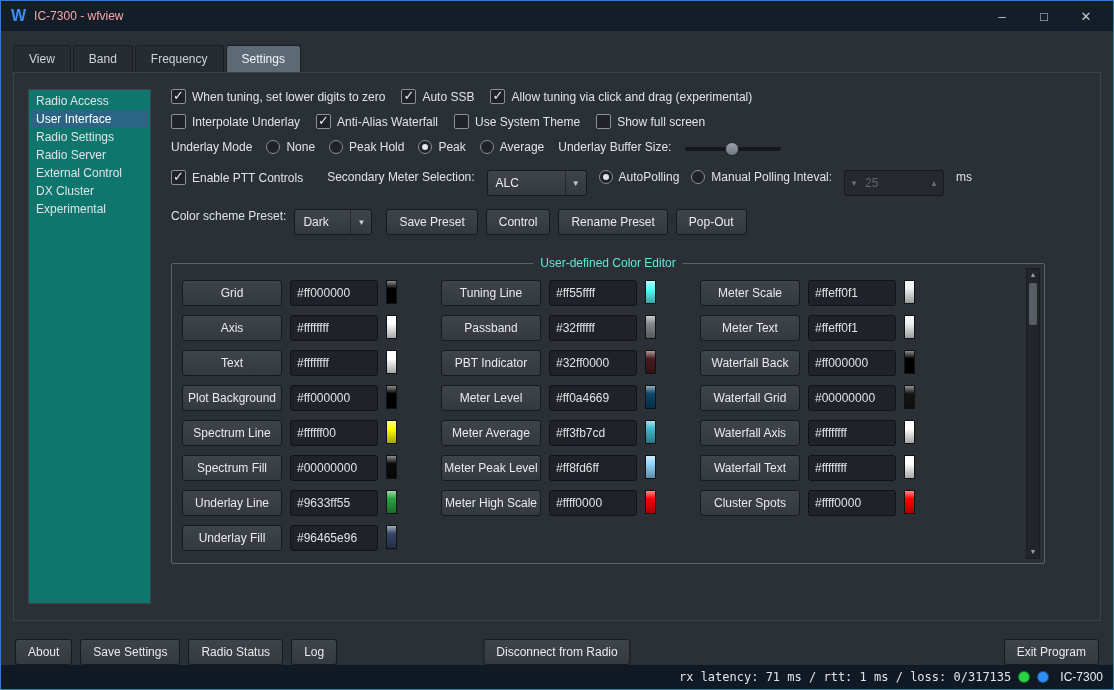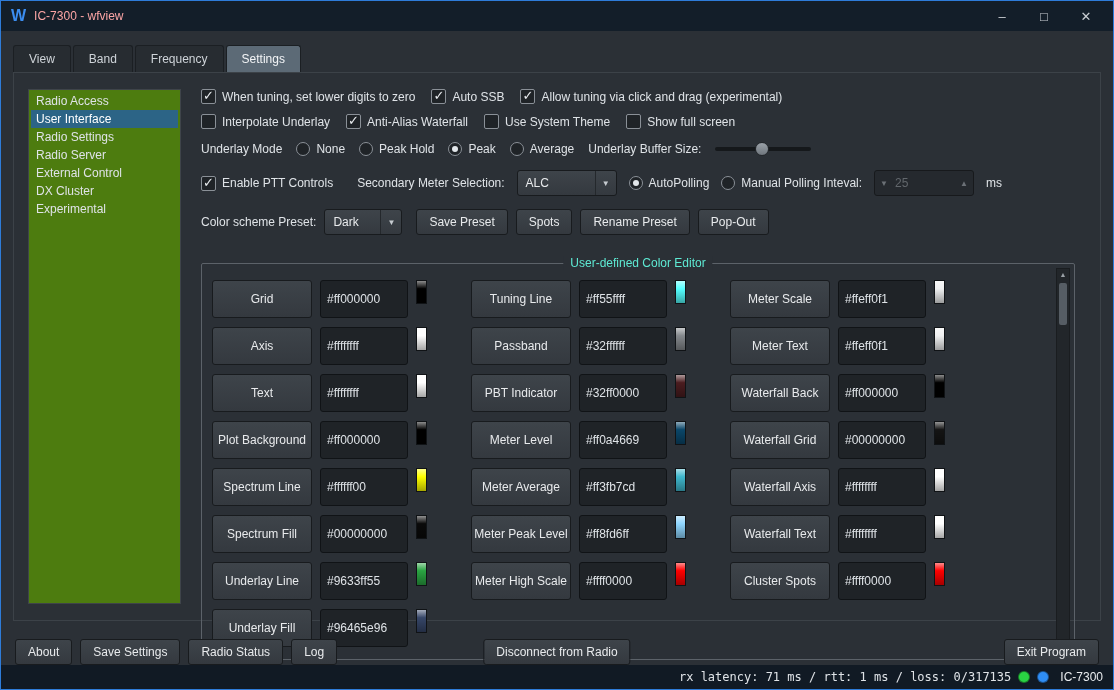--- a/index.html
+++ b/index.html
@@ -17,27 +17,27 @@
 
   
   .tabbar { padding:14px 12px 0 12px; display:flex; gap:2px; flex:0 0 auto; }
   .tab { background:#272c31; border:1px solid #1b1f23; border-bottom:none; color:#cfd4d9;
          font-size:12px; padding:6px 15px; border-radius:3px 3px 0 0; }
   .tab.active { background:#5c6a76; color:#f3f5f7; }
 
   
   .pane { margin:0 12px; border:1px solid #3c4248; flex:1 1 auto; display:flex;
           padding:16px 14px; gap:20px; background:#2b3036; min-height:0; }
-  .sidebar { width:153px; background:#4d7c0f; border:1px solid #3f444a; align-self:stretch;
+  .sidebar { width:123px; background:#0f766e; border:1px solid #3f444a; align-self:stretch;
              padding:2px; }
   .side-item { color:#dfe3e7; font-size:12px; padding:2px 5px; white-space:nowrap; }
   .side-item.selected { background:#2c6486; color:#ffffff; }
 
   .main { flex:1; display:flex; flex-direction:column; min-width:0; }
-  .row { display:flex; align-items:center; }
+  .row { display:flex; align-items:flex-start; }
   .r1 { margin-bottom:10px; gap:16px; }
   .r2 { margin-bottom:11px; gap:16px; }
   .r3 { margin-bottom:12px; gap:14px; }
   .r4 { margin-bottom:13px; gap:12px; }
   .r5 { margin-bottom:14px; gap:8px; }
 
   .lbl { color:#dfe3e7; font-size:12px; white-space:nowrap; }
 
   
   .cb { display:flex; align-items:center; gap:6px; }
@@ -84,21 +84,21 @@
   
   .groupbox { position:relative; border:1px solid #5c6269; border-radius:2px;
               margin-top:14px; width:874px; padding:16px 30px 12px 10px; }
   .group-title { position:absolute; top:-8px; left:50%; transform:translateX(-50%);
               background:#2b3036; padding:0 7px; font-size:12px; color:#5eead4;
               white-space:nowrap; }
   .color-cols { display:flex; gap:44px; }
   .color-col { display:flex; flex-direction:column; gap:9px; }
   .color-row { display:flex; gap:8px; }
   .color-label { width:100px; text-align:center; padding:5px 2px; }
-  .hexfield { width:88px; height:38px; }
+  .hexfield { width:88px; height:26px; }
   .swatch { width:11px; height:24px; border:1px solid #101316; position:relative;
             flex:0 0 auto; }
   .swatch::after { content:""; position:absolute; inset:0;
             background:linear-gradient(180deg, rgba(255,255,255,.55),
                        rgba(255,255,255,0) 35%, rgba(0,0,0,.35)); }
 
   
   .vscroll { position:absolute; top:4px; bottom:4px; right:4px; width:14px;
              background:#22262a; border:1px solid #1a1d20; display:flex;
              flex-direction:column; align-items:center; }
@@ -239,21 +239,21 @@
         <span class="lbl">ms</span>
       </div>
 
       <div class="row r5">
         <span class="lbl">Color scheme Preset:</span>
         <div class="combo w78">
           <span>Dark</span>
           <span class="combo-arrow">▼</span>
         </div>
         <button class="btn" style="margin-left:6px;">Save Preset</button>
-        <button class="btn">Spots</button>
+        <button class="btn">Control</button>
         <button class="btn">Rename Preset</button>
         <button class="btn">Pop-Out</button>
       </div>
 
       <div class="groupbox">
         <span class="group-title">User-defined Color Editor</span>
         <div class="color-cols">
 
           <div class="color-col">
             <div class="color-row">

